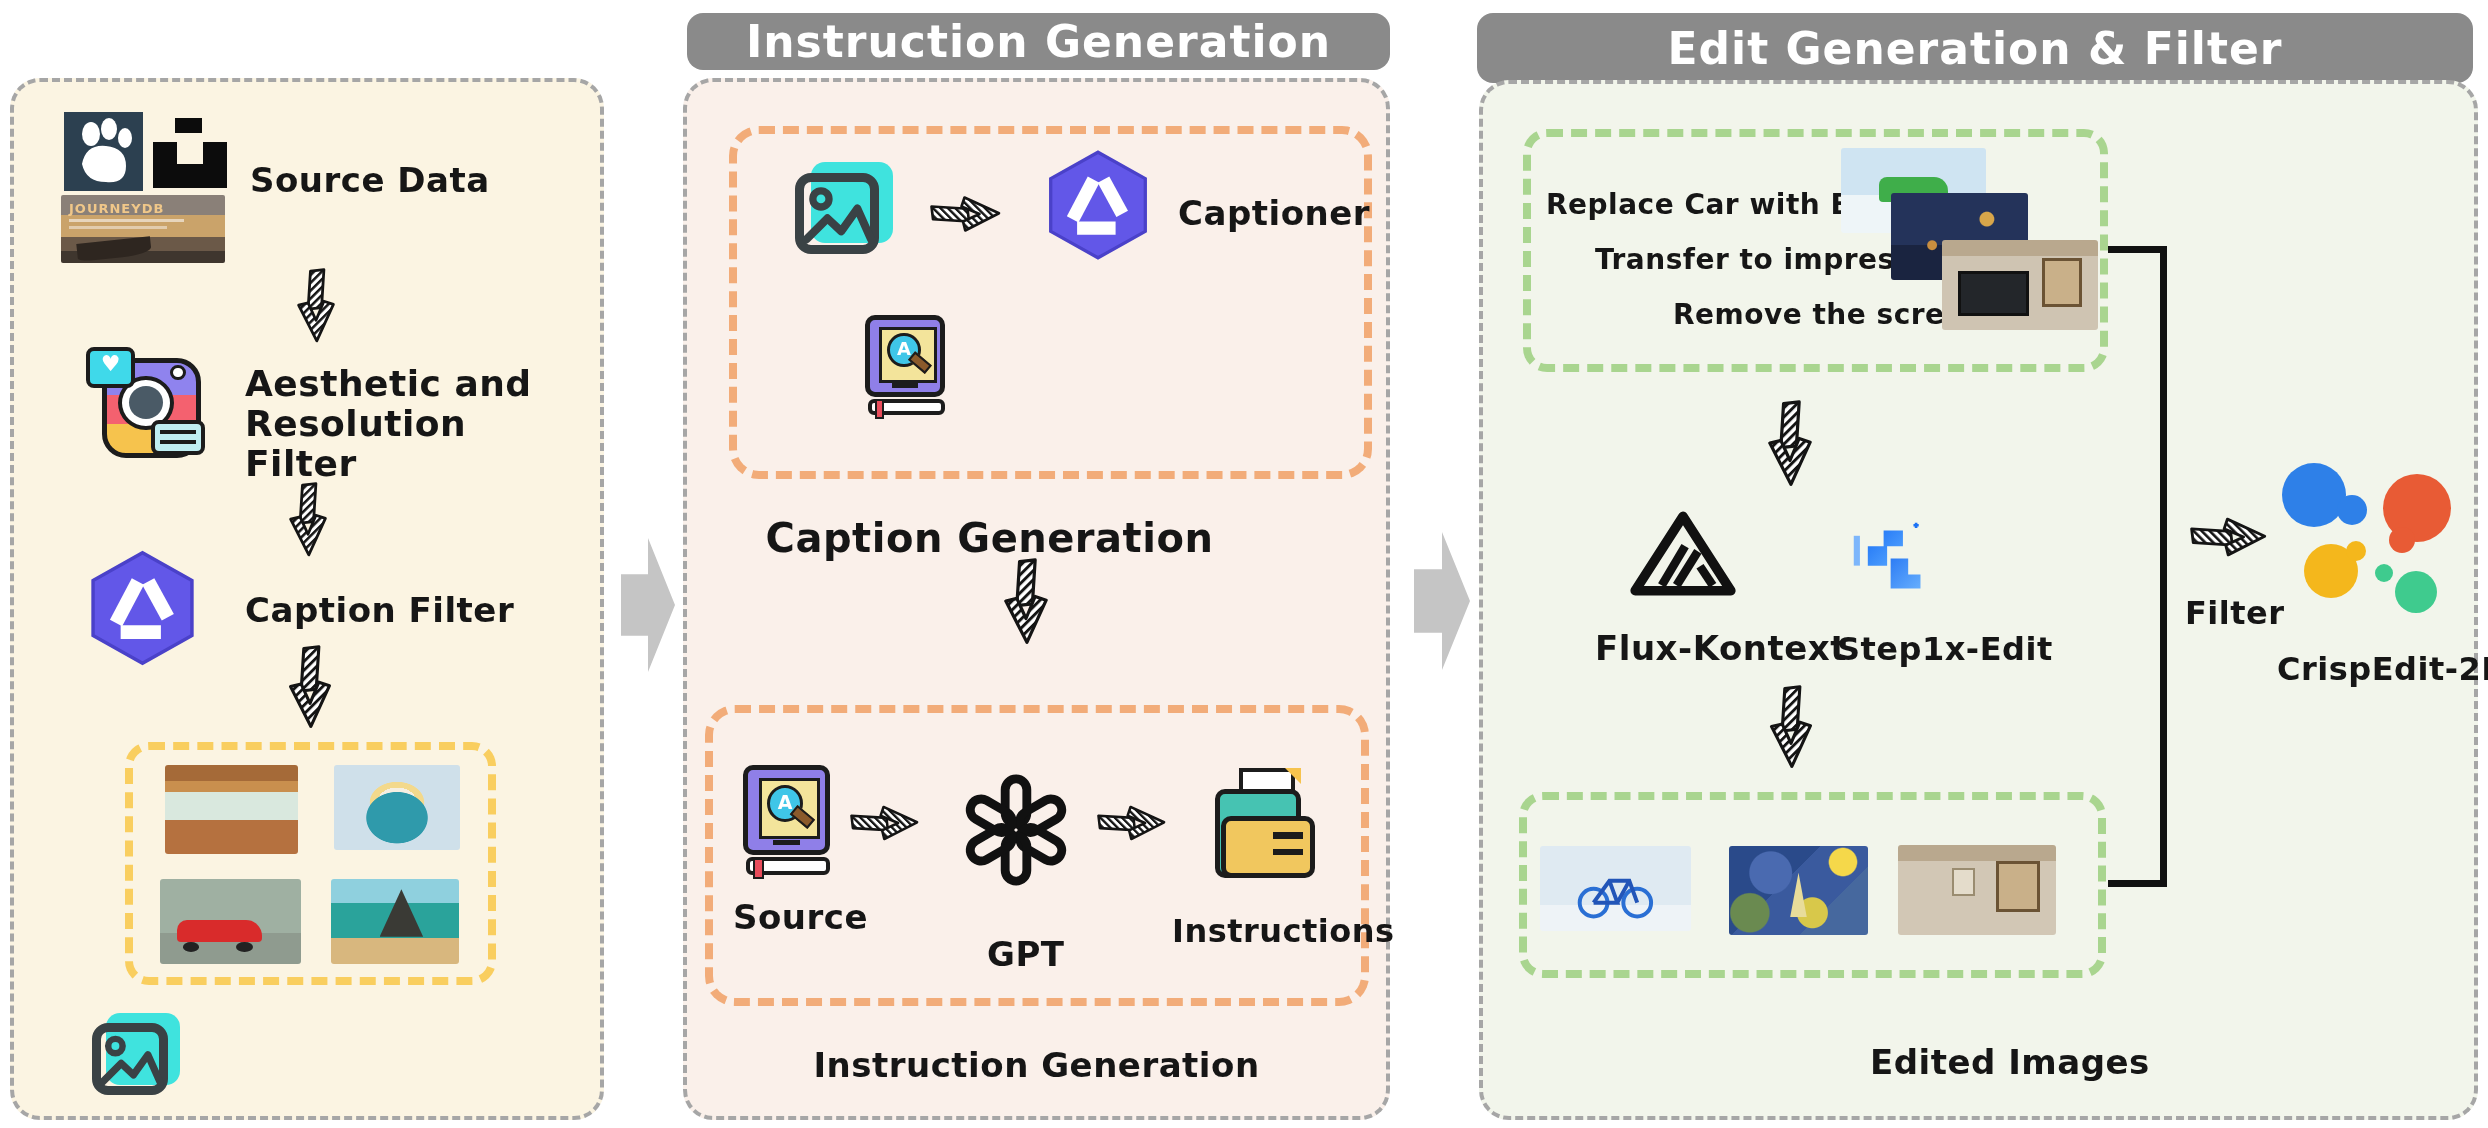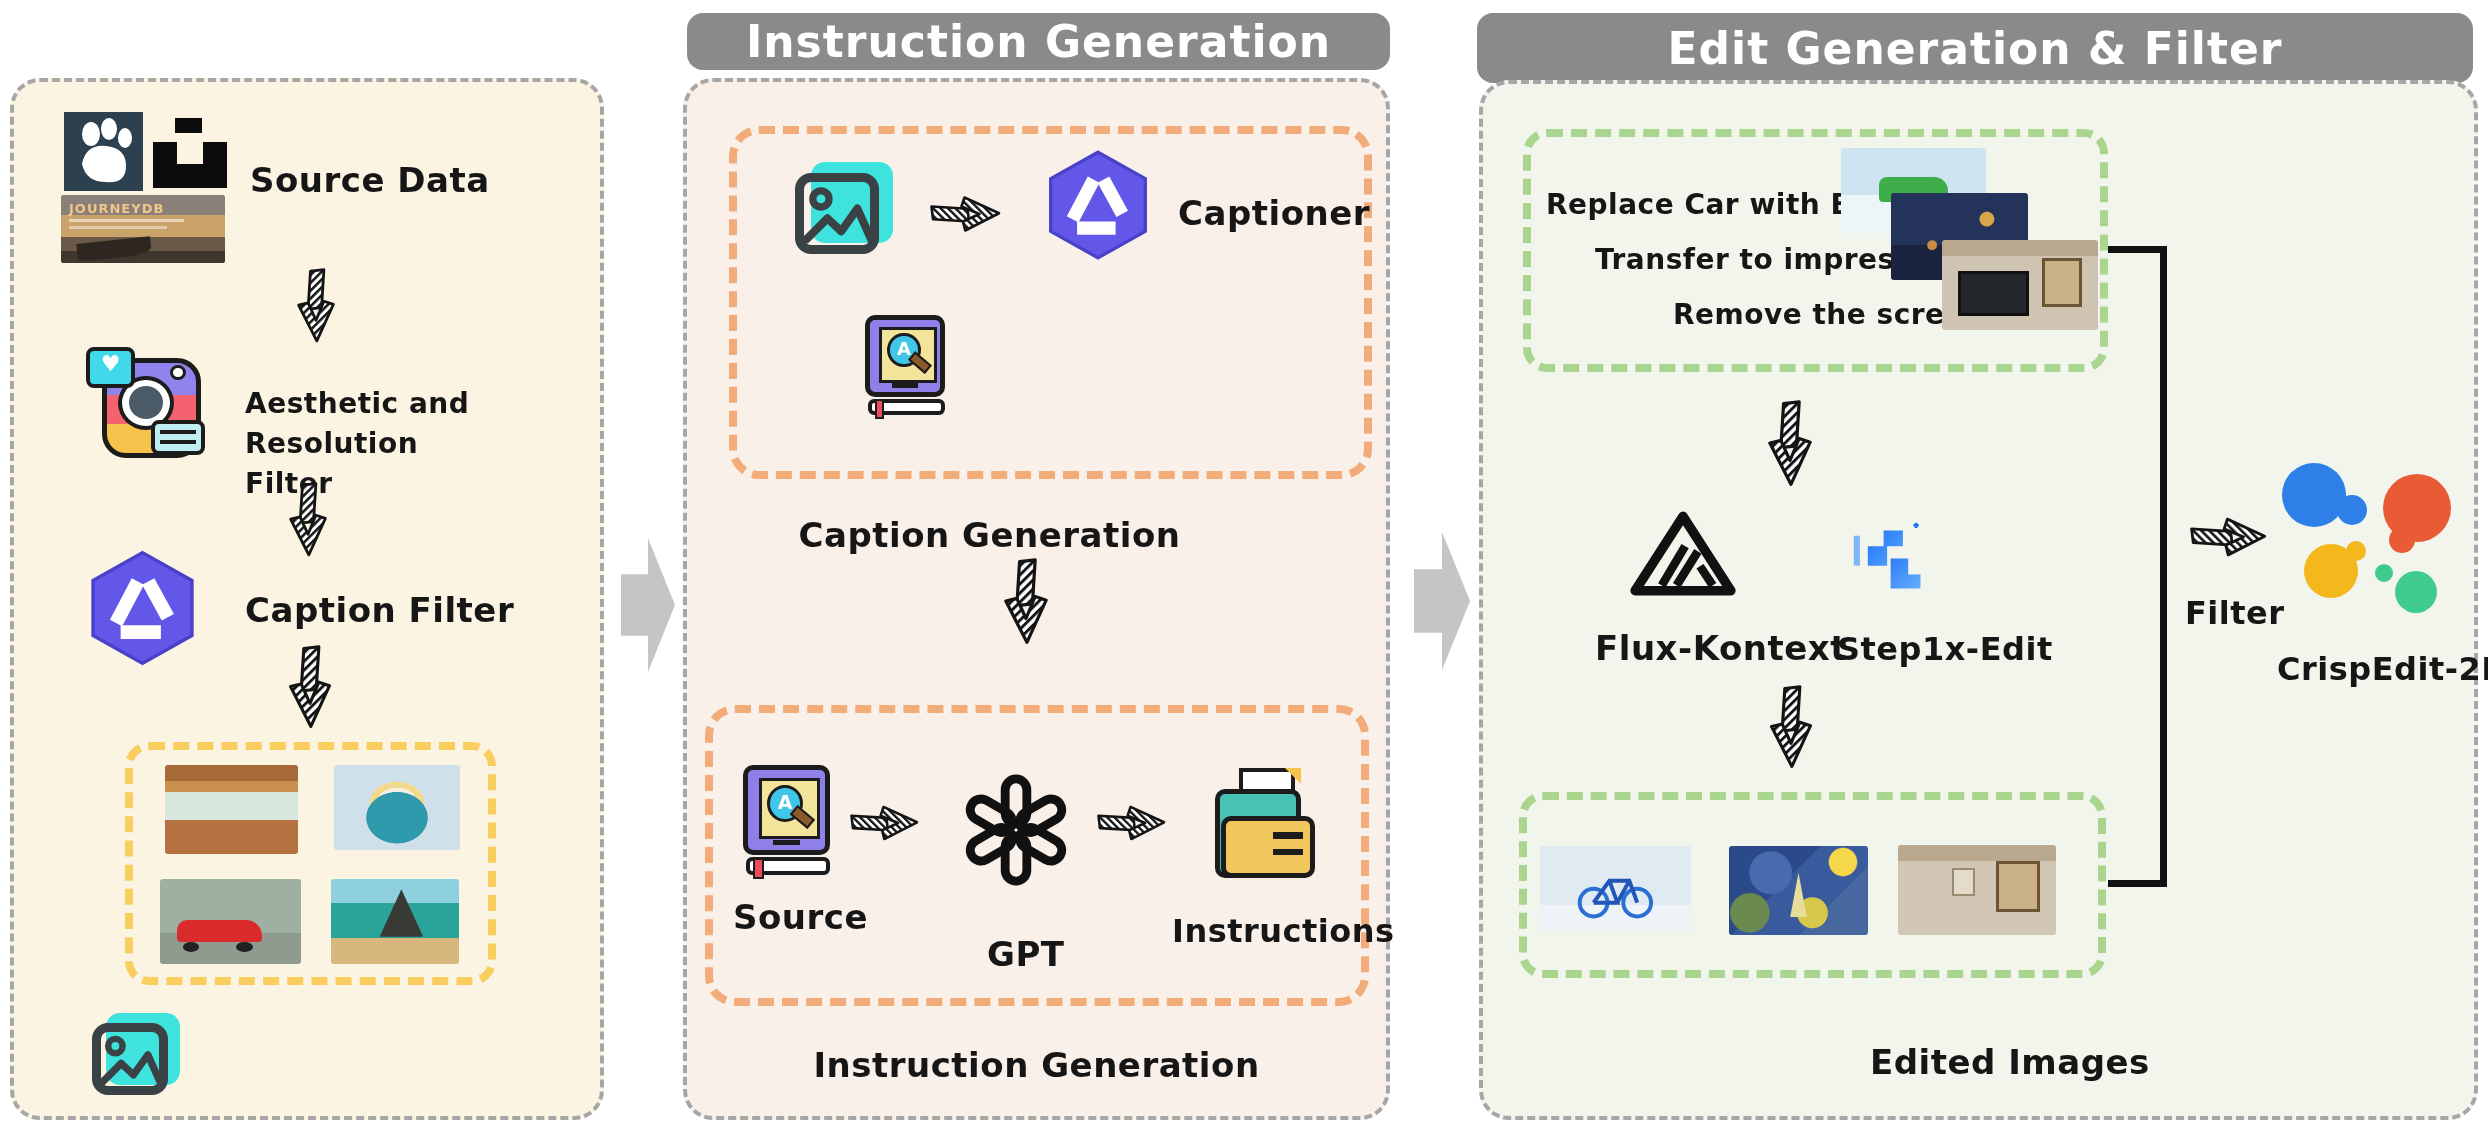--- a/index.html
+++ b/index.html
@@ -121,21 +121,21 @@
     <div class="lens">
         <i></i>
       </div>
     <div class="dot"></div>
     <div class="bub">♥</div>
     <div class="chat">
         <i></i>
         <i></i>
       </div>
   </div>
-  <div class="abs lbl" style="left:245px;top:364px;font-size:28px;line-height:40px;margin-top:20px;">
+  <div class="abs lbl" style="left:245px;top:364px;font-size:36px;line-height:40px;">
     <div>Aesthetic and</div>
     <div>Resolution</div>
     <div>Filter</div>
   </div>
 
   <svg class="abs skarrow" style="left:280px;top:482px;" width="56" height="76" viewBox="0 0 60 96">
       <use href="#sketchArrow"></use>
     </svg>
 
   <div class="abs" style="left:85px;top:548px;width:115px;height:120px;">
@@ -212,21 +212,21 @@
   <div class="book" style="left:865px;top:315px;width:80px;height:100px;">
     <div class="cover"></div>
     <div class="page"></div>
     <div class="a" style="font-size:18px;line-height:26px;">A</div>
     <div class="mag"></div>
     <div class="dash"></div>
     <div class="spine"></div>
     <div class="tab"></div>
   </div>
 
-  <div class="abs lbl" style="left:683px;top:515px;width:613px;text-align:center;font-size:34px;">Caption Generation</div>
+  <div class="abs lbl" style="left:683px;top:515px;width:613px;text-align:center;font-size:40px;">Caption Generation</div>
   <svg class="abs skarrow" style="left:998px;top:558px;" width="56" height="88" viewBox="0 0 60 96">
       <use href="#sketchArrow"></use>
     </svg>
 
   <div class="abs obox" style="left:705px;top:705px;width:648px;height:285px;"></div>
 
   <div class="book" style="left:743px;top:765px;width:87px;height:110px;">
     <div class="cover"></div>
     <div class="page"></div>
     <div class="a" style="font-size:19px;line-height:28px;">A</div>

